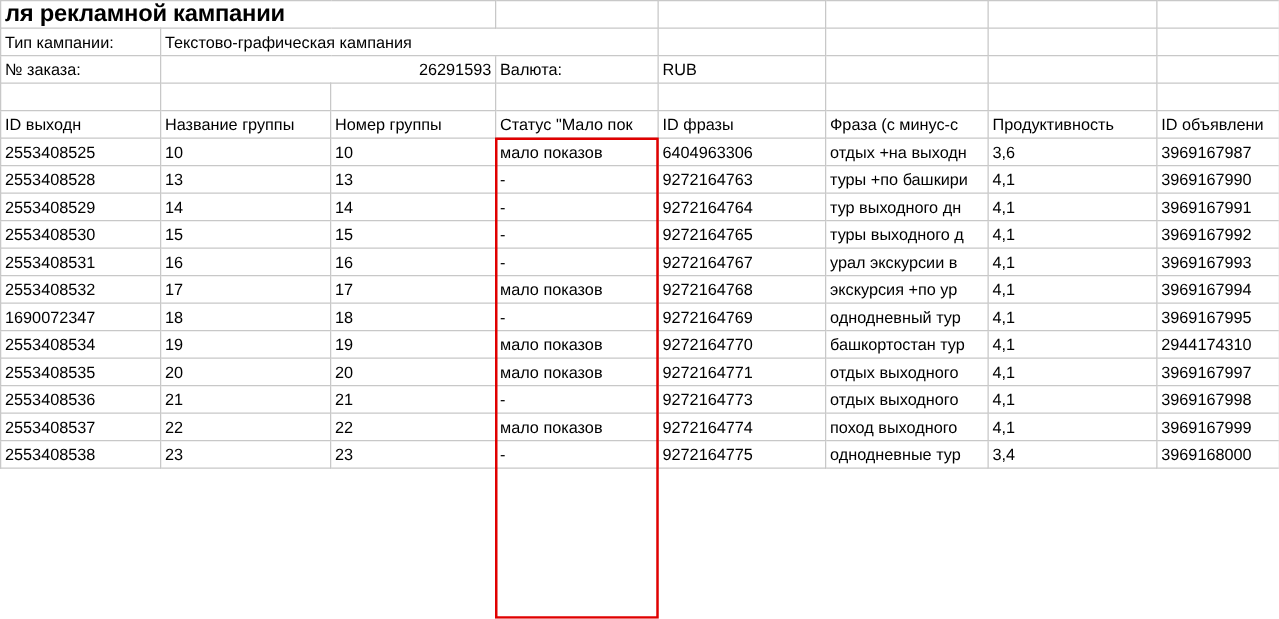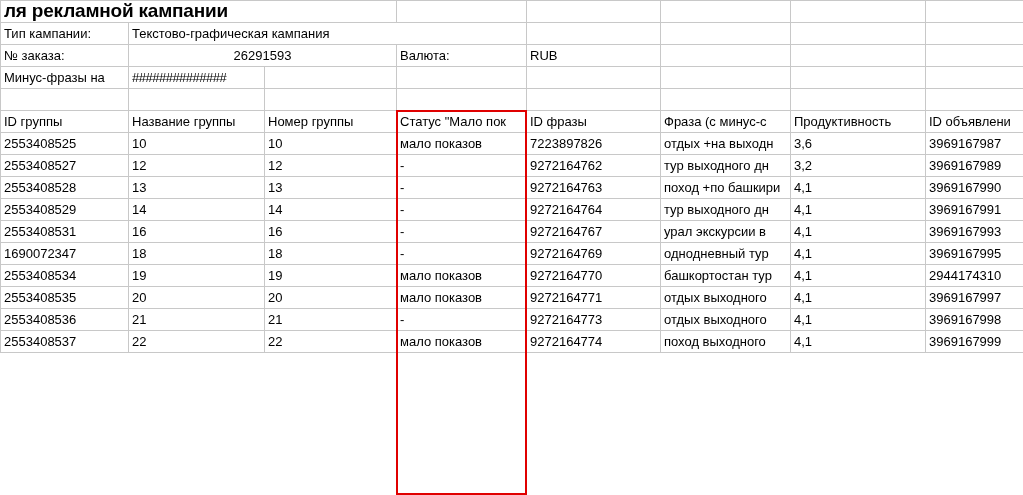--- a/index.html
+++ b/index.html
@@ -47,21 +47,21 @@
   }
   .hdr td {
     height: 44px;
     vertical-align: bottom;
     padding-bottom: 2px;
   }
   .blank-tall td {
     height: 26px;
   }
   .num {
-    text-align: center;
+    text-align: right;
   }
   .hashes {
     font-family: "Liberation Sans", sans-serif;
     letter-spacing: -0.5px;
   }
   
   .selection {
     position: absolute;
     border: 2px solid #e00000;
     pointer-events: none;
@@ -109,104 +109,104 @@
     <tr>
       <td>№ заказа:</td>
       <td colspan="2" class="num">26291593</td>
       <td>Валюта:</td>
       <td>RUB</td>
       <td></td>
       <td></td>
       <td></td>
     </tr>
 
-    <tr>
-      <td>Минус-фразы на</td>
-      <td class="hashes">##############</td>
-      <td></td>
-      <td></td>
-      <td></td>
-      <td></td>
-      <td></td>
-      <td></td>
-    </tr>
 
     <tr class="blank-tall">
       <td></td>
       <td></td>
       <td></td>
       <td></td>
       <td></td>
       <td></td>
       <td></td>
       <td></td>
     </tr>
 
     <tr class="hdr">
-      <td>ID группы</td>
+      <td>ID выходн</td>
       <td>Название группы</td>
       <td>Номер группы</td>
       <td>Статус "Мало пок</td>
       <td>ID фразы</td>
       <td>Фраза (с минус-с</td>
       <td>Продуктивность</td>
       <td>ID объявлени</td>
     </tr>
 
     <tr>
       <td>2553408525</td>
       <td>10</td>
       <td>10</td>
       <td>мало показов</td>
-      <td>7223897826</td>
+      <td>6404963306</td>
       <td>отдых +на выходн</td>
       <td>3,6</td>
       <td>3969167987</td>
     </tr>
     <tr>
-      <td>2553408527</td>
-      <td>12</td>
-      <td>12</td>
-      <td>-</td>
-      <td>9272164762</td>
-      <td>тур выходного дн</td>
-      <td>3,2</td>
-      <td>3969167989</td>
-    </tr>
-    <tr>
       <td>2553408528</td>
       <td>13</td>
       <td>13</td>
       <td>-</td>
       <td>9272164763</td>
-      <td>поход +по башкири</td>
+      <td>туры +по башкири</td>
       <td>4,1</td>
       <td>3969167990</td>
     </tr>
     <tr>
       <td>2553408529</td>
       <td>14</td>
       <td>14</td>
       <td>-</td>
       <td>9272164764</td>
       <td>тур выходного дн</td>
       <td>4,1</td>
       <td>3969167991</td>
     </tr>
     <tr>
+      <td>2553408530</td>
+      <td>15</td>
+      <td>15</td>
+      <td>-</td>
+      <td>9272164765</td>
+      <td>туры выходного д</td>
+      <td>4,1</td>
+      <td>3969167992</td>
+    </tr>
+    <tr>
       <td>2553408531</td>
       <td>16</td>
       <td>16</td>
       <td>-</td>
       <td>9272164767</td>
       <td>урал экскурсии в</td>
       <td>4,1</td>
       <td>3969167993</td>
     </tr>
     <tr>
+      <td>2553408532</td>
+      <td>17</td>
+      <td>17</td>
+      <td>мало показов</td>
+      <td>9272164768</td>
+      <td>экскурсия +по ур</td>
+      <td>4,1</td>
+      <td>3969167994</td>
+    </tr>
+    <tr>
       <td>1690072347</td>
       <td>18</td>
       <td>18</td>
       <td>-</td>
       <td>9272164769</td>
       <td>однодневный тур</td>
       <td>4,1</td>
       <td>3969167995</td>
     </tr>
     <tr>
@@ -242,18 +242,28 @@
     <tr>
       <td>2553408537</td>
       <td>22</td>
       <td>22</td>
       <td>мало показов</td>
       <td>9272164774</td>
       <td>поход выходного</td>
       <td>4,1</td>
       <td>3969167999</td>
     </tr>
+    <tr>
+      <td>2553408538</td>
+      <td>23</td>
+      <td>23</td>
+      <td>-</td>
+      <td>9272164775</td>
+      <td>однодневные тур</td>
+      <td>3,4</td>
+      <td>3969168000</td>
+    </tr>
   </tbody>
     </table>
 
   <div class="selection" style="left: 396px; top: 110px; width: 131px; height: 385px; border-color: rgb(224, 0, 0);"></div>
 
 </div>
 
 </body></html>

